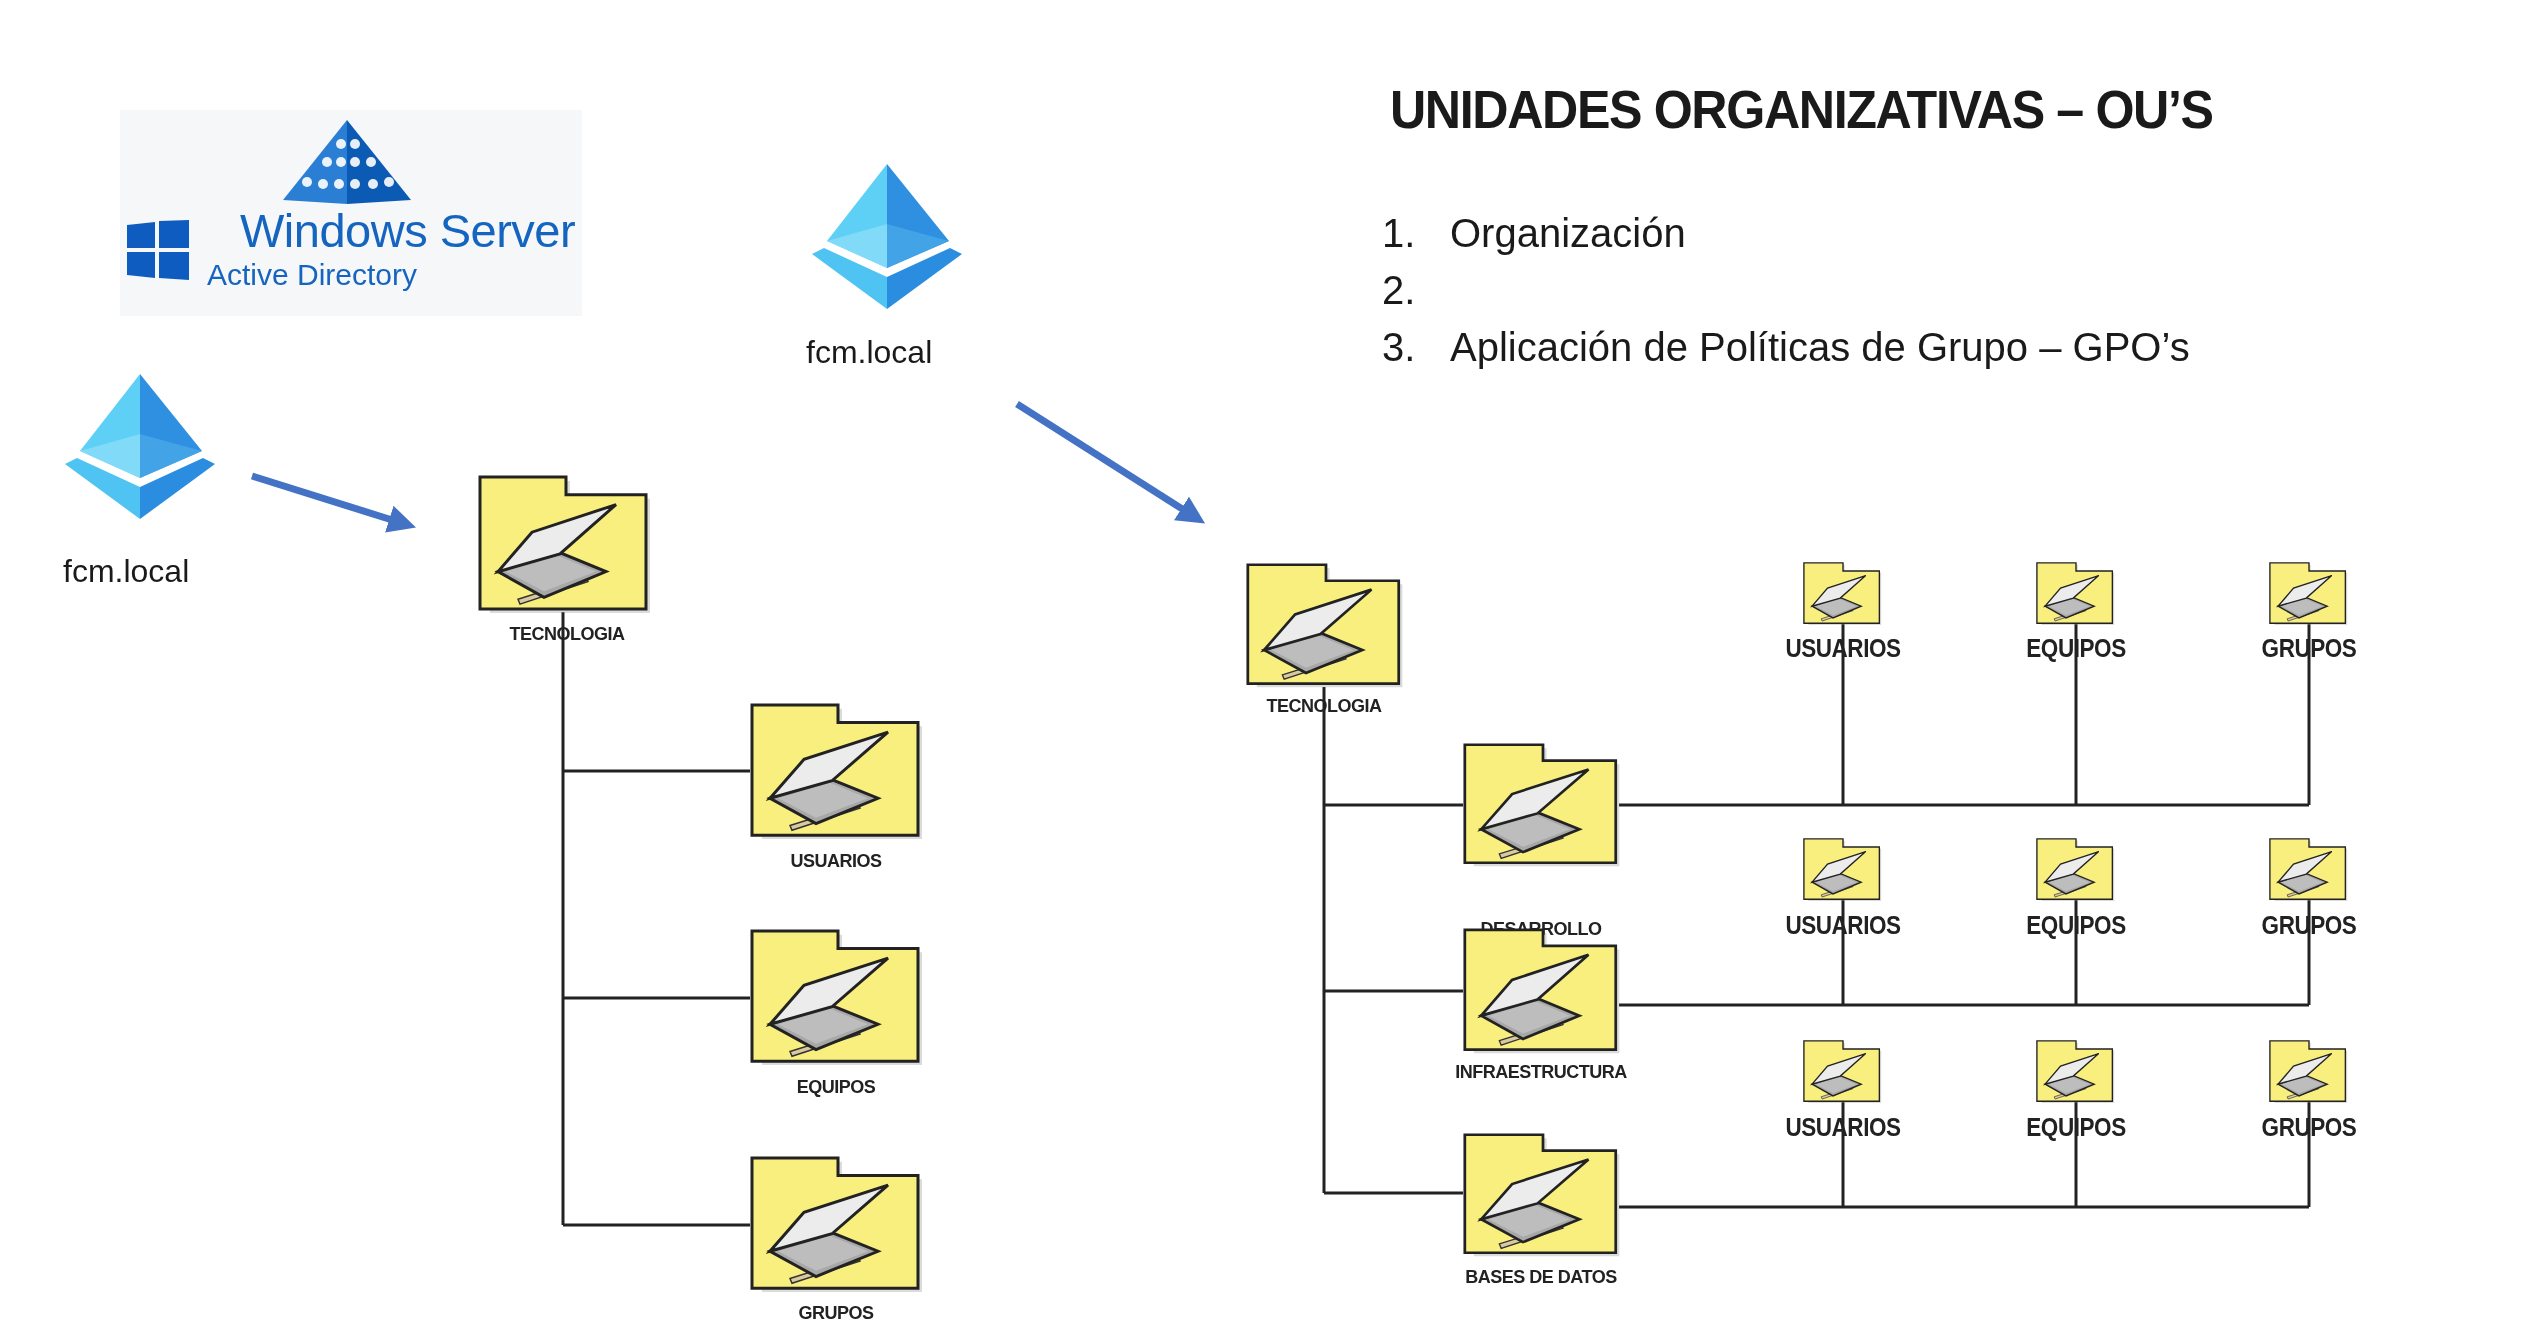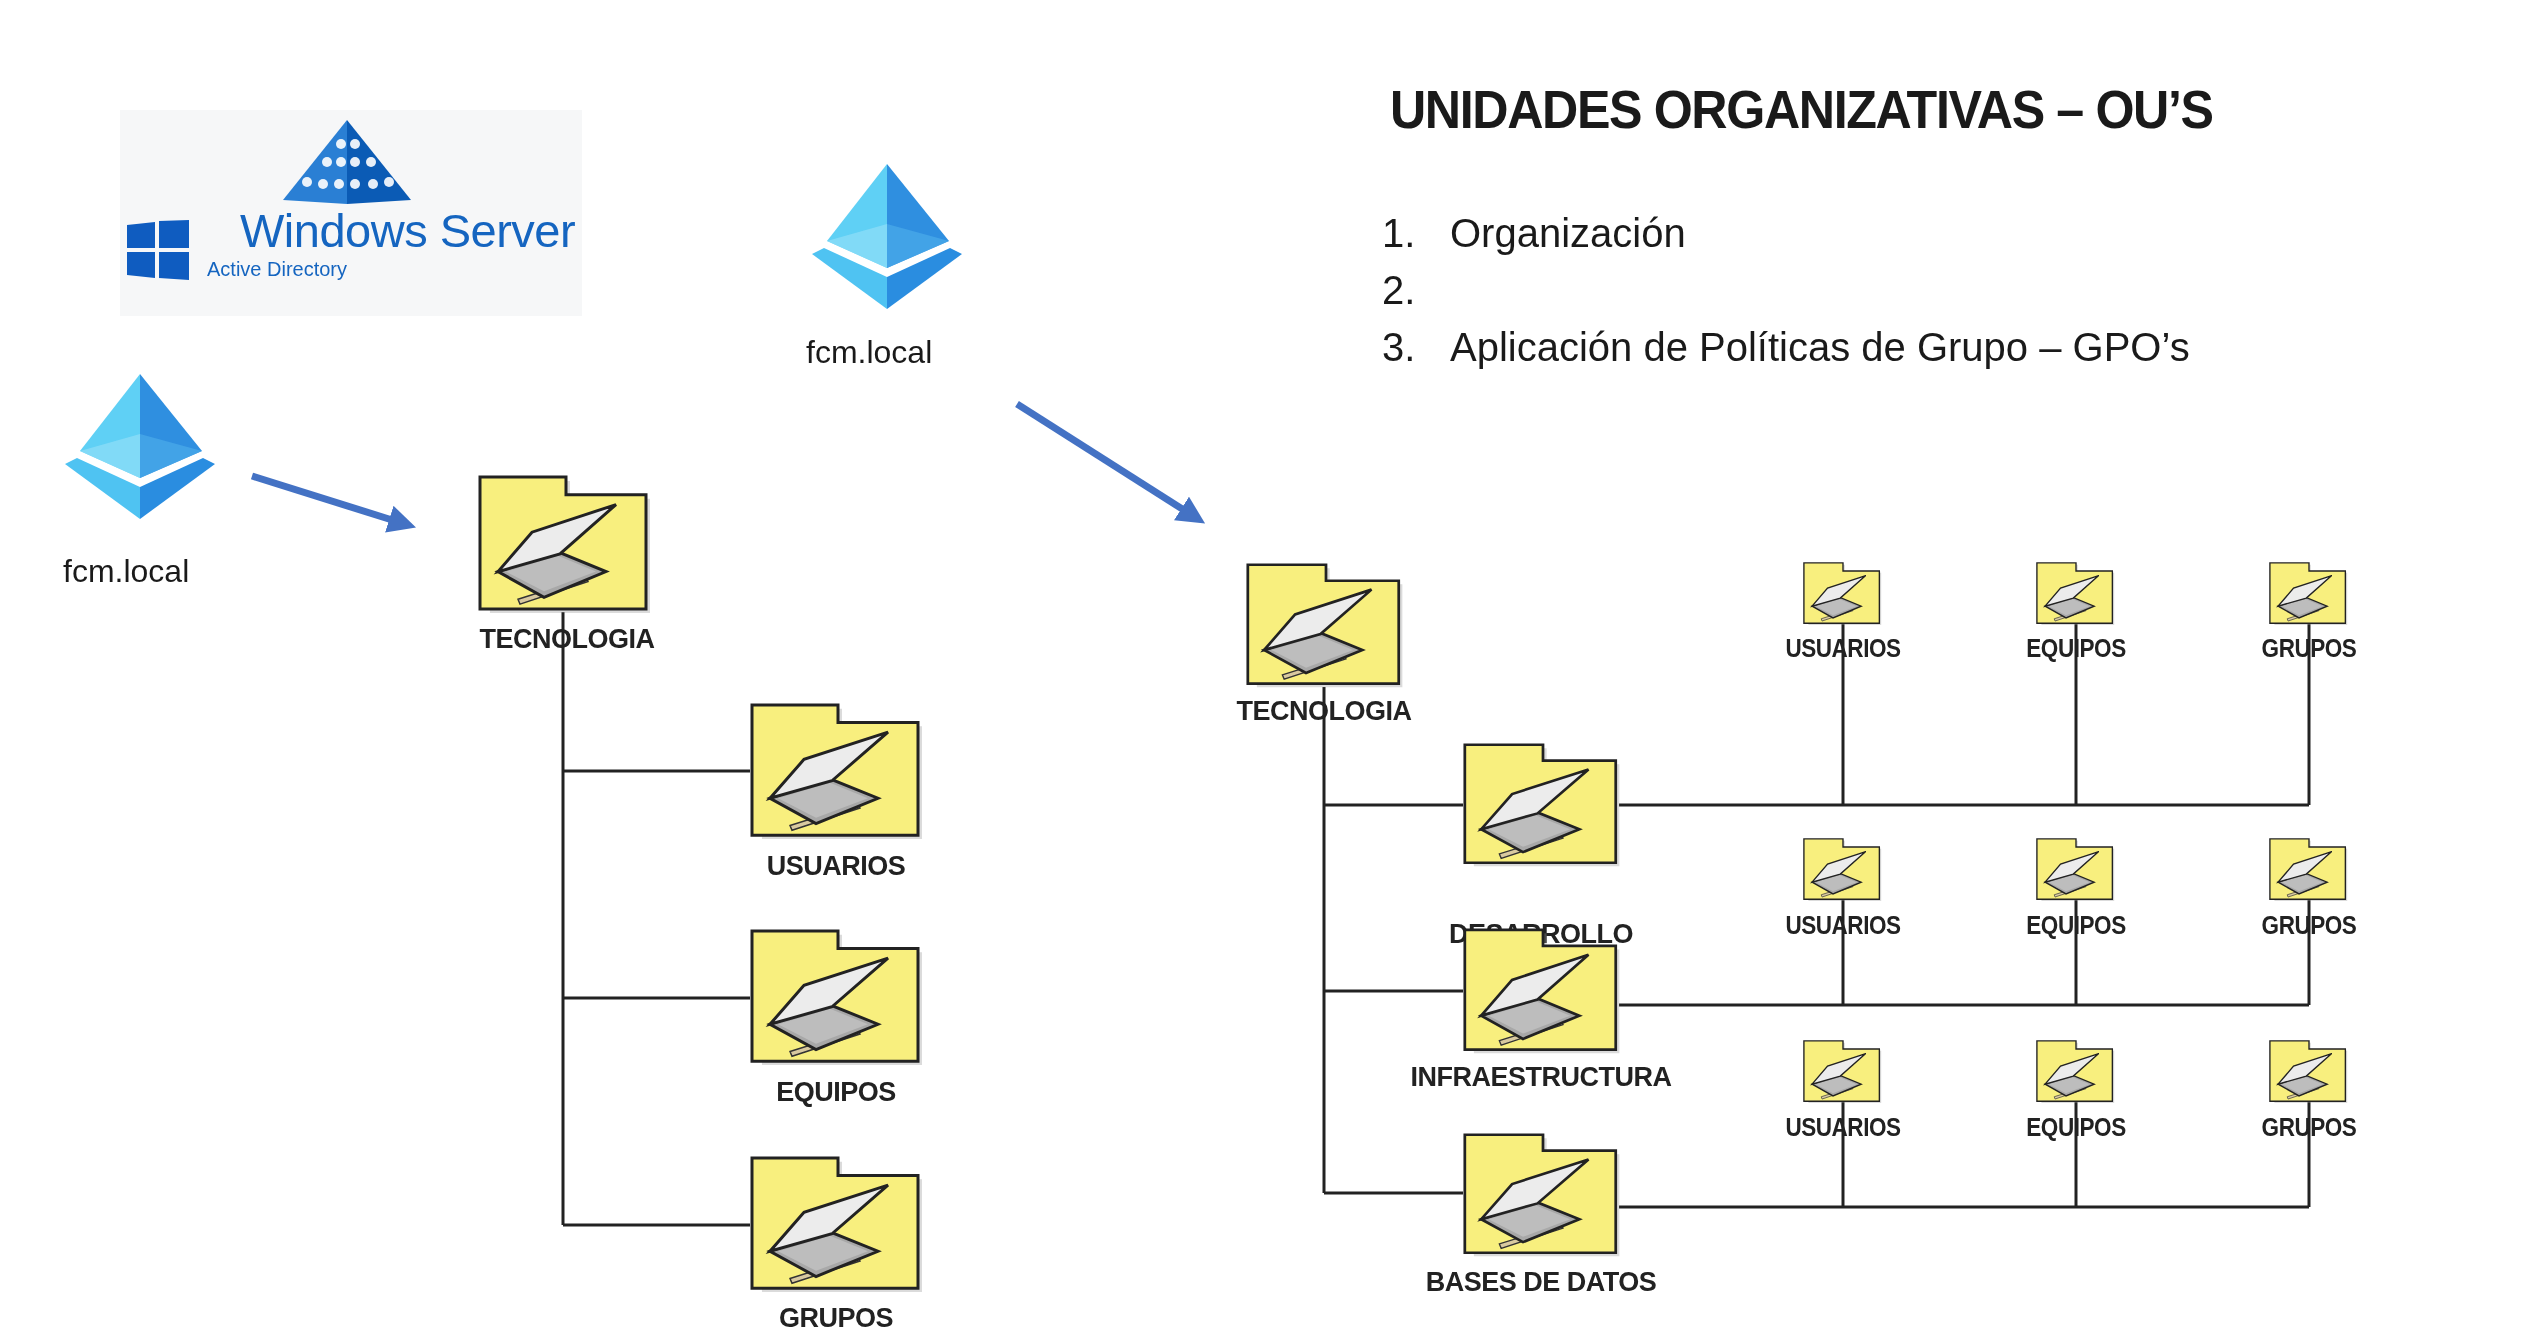--- a/index.html
+++ b/index.html
@@ -2,28 +2,28 @@
 <html><head>
 <meta charset="utf-8">
 <style>
   html, body { margin: 0; padding: 0; background: #ffffff; }
   body { width: 2540px; height: 1338px; position: relative; overflow: hidden;
          font-family: "Liberation Sans", sans-serif; color: #1a1a1a; }
   .abs { position: absolute; }
   #lines { position: absolute; left: 0; top: 0; width: 2540px; height: 1338px; }
   .logo-box { position: absolute; left: 120px; top: 110px; width: 462px; height: 206px; background: #f6f7f8; }
   .ws-title { position: absolute; left: 205px; top: 203px; font-size: 47px; color: #1565c0; letter-spacing: -0.5px; white-space: nowrap; margin-left: 35px; }
-  .ws-sub { position: absolute; left: 207px; top: 258px; font-size: 20px; color: #1565c0; white-space: nowrap; }
+  .ws-sub { position: absolute; left: 207px; top: 258px; font-size: 30px; color: #1565c0; white-space: nowrap; }
   .domain-label { position: absolute; font-size: 32px; color: #1a1a1a; white-space: nowrap; }
   .heading { position: absolute; left: 1390px; top: 78px; font-size: 54px; font-weight: bold; letter-spacing: -1.5px; white-space: nowrap; transform: scaleX(0.93); transform-origin: left top; }
   .list { position: absolute; left: 1382px; top: 205px; font-size: 40px; line-height: 57px; }
   .list-item { display: flex; white-space: nowrap; }
   .list-num { width: 68px; }
   .ou-label { position: absolute; font-weight: bold; color: #222; white-space: nowrap; transform: translateX(-50%); letter-spacing: -0.5px; }
-  .ou-label.big { font-size: 27px; }
+  .ou-label.big { font-size: 18px; }
   .ou-label.small { font-size: 25px; transform: translateX(-50%) scaleX(0.9); }
   .folder { position: absolute; }
 </style>
 </head>
 <body>
 
 <svg id="lines" xmlns="http://www.w3.org/2000/svg">
   <defs>
     <marker id="arrowhead" viewBox="0 0 10 10" refX="7" refY="5" markerWidth="4" markerHeight="4" orient="auto">
       <path d="M0,0 L10,5 L0,10 z" fill="#4472c4"></path>

